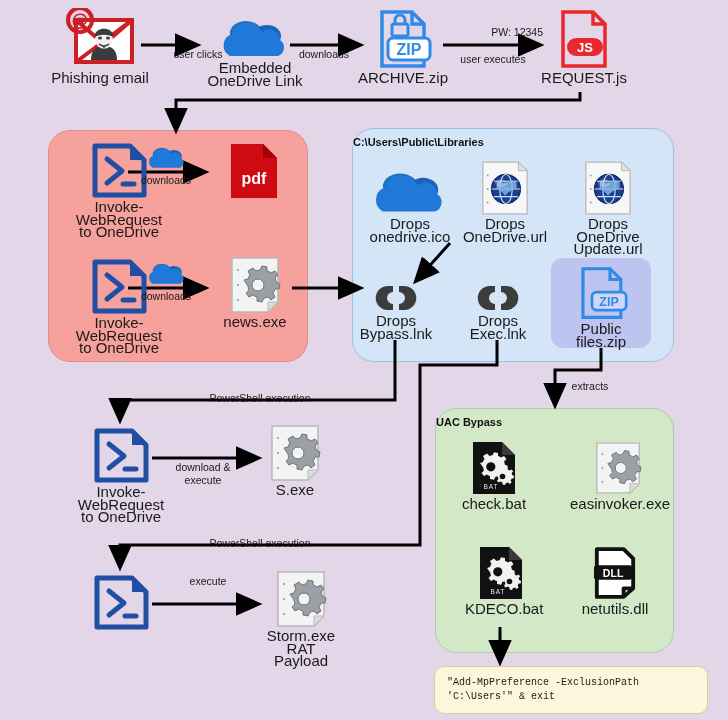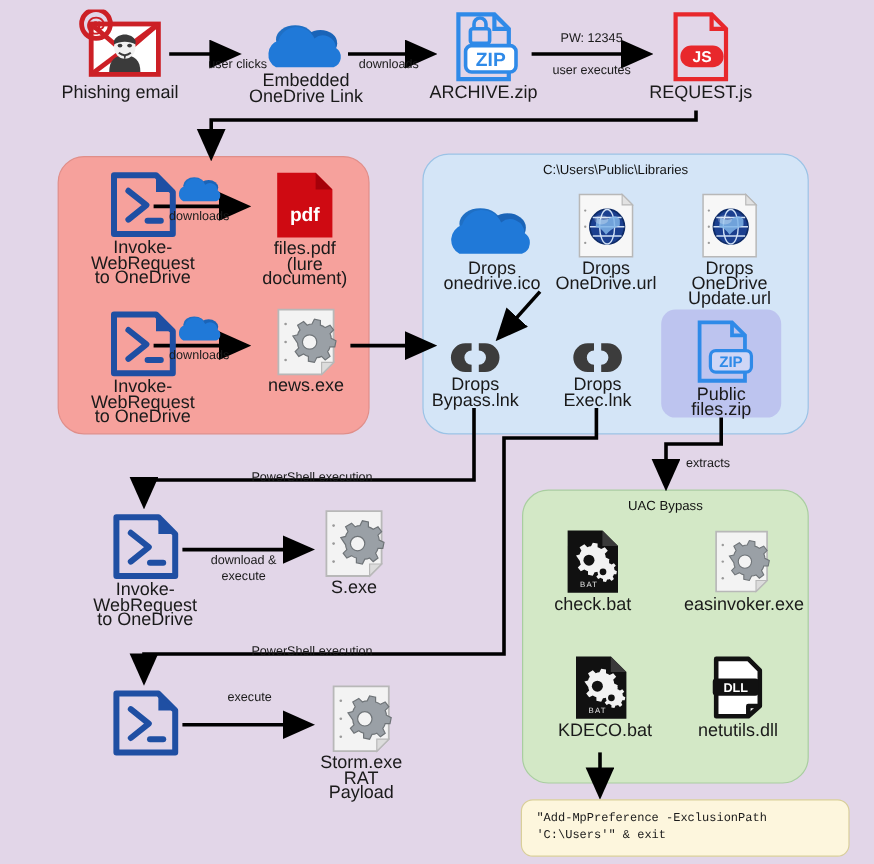--- a/index.html
+++ b/index.html
@@ -20,22 +20,22 @@
   .edgelbl{
     position:absolute;font-size:10.5px;color:#1a1a1a;
     line-height:12.5px;text-align:center;white-space:pre-line;
   }
   
   .group{position:absolute;border-radius:22px;}
   .grp-red{background:#f6a19c;border:1px solid #e08e89;}
   .grp-blue{background:#d4e5f7;border:1px solid #9bc3e6;}
   .grp-green{background:#d3e8c6;border:1px solid #a9ceA0;}
   .grp-title{
-    position:absolute;width:100%;text-align:center;
-    font-size:11px;font-weight:normal;color:#111;top:7px;left:0;
+    position:absolute;width:100%;
+    font-size:11px;font-weight:bold;color:#111;top:7px;left:0;
   }
   .cmdbox{
     position:absolute;background:#fdf6dd;border:1px solid #d9cf9a;
     border-radius:10px;padding:9px 12px;
     font-family:"Liberation Mono", monospace;font-size:10px;
     color:#1a1a1a;line-height:14px;white-space:pre-line;
   }
   .zipsub{position:absolute;background:#bdc4ef;border-radius:12px;}
   .ico{display:block;margin:0 auto;}
 </style>
@@ -133,21 +133,21 @@
       <path d="M10,4 L40,4 L52,16 L52,58 L10,58 Z" fill="none" stroke="#2f8ae8" stroke-width="3.5"></path>
       <path d="M40,4 L40,16 L52,16" fill="none" stroke="#2f8ae8" stroke-width="3.5"></path>
       <rect x="20" y="16" width="16" height="12" rx="2" fill="none" stroke="#2f8ae8" stroke-width="3"></rect>
       <path d="M23,16 v-4 a5,5 0 0 1 10,0 v4" fill="none" stroke="#2f8ae8" stroke-width="3"></path>
       <rect x="16" y="30" width="42" height="22" rx="5" fill="#fff" stroke="#2f8ae8" stroke-width="3"></rect>
       <text x="37" y="47" font-size="16" font-weight="bold" fill="#2f8ae8" text-anchor="middle" font-family="Liberation Sans, sans-serif">ZIP</text>
     </svg>
     <div class="cap">ARCHIVE.zip</div>
   </div>
 
-  <div class="edgelbl" style="left:443px;top:26px;width:100px;">PW: 12345</div>
+  <div class="edgelbl" style="left:443px;top:26px;width:100px;text-align:right;">PW: 12345</div>
   <div class="edgelbl" style="left:443px;top:53px;width:100px;">user executes</div>
 
   <div class="node" style="left:540px;top:8px;width:88px;">
     <svg class="ico" width="58" height="62" viewBox="0 0 58 62">
       <path d="M8,4 L38,4 L50,16 L50,58 L8,58 Z" fill="none" stroke="#e8282c" stroke-width="3.5"></path>
       <path d="M38,4 L38,16 L50,16" fill="none" stroke="#e8282c" stroke-width="3.5"></path>
       <rect x="12" y="30" width="36" height="18" rx="9" fill="#e8282c"></rect>
       <text x="30" y="44" font-size="13" font-weight="bold" fill="#fff" text-anchor="middle" font-family="Liberation Sans, sans-serif">JS</text>
     </svg>
     <div class="cap">REQUEST.js</div>
@@ -170,22 +170,20 @@
     <path d="M10,38 a12,12 0 0 1 2,-22 a16,16 0 0 1 30,-2 a11,11 0 0 1 18,8 a9,9 0 0 1 -2,16 Z" fill="#2079d8"></path>
   </svg>
   <div class="edgelbl" style="left:128px;top:174px;width:76px;">downloads</div>
 
   <div class="node" style="left:208px;top:142px;width:92px;">
     <svg class="ico" width="54" height="58" viewBox="0 0 54 58">
       <path d="M4,2 L36,2 L50,16 L50,56 L4,56 Z" fill="#cf0a12"></path>
       <path d="M36,2 L36,16 L50,16 Z" fill="#a50009"></path>
       <text x="27" y="42" font-size="16" font-weight="bold" fill="#fff" text-anchor="middle" font-family="Liberation Sans, sans-serif">pdf</text>
     </svg>
-    <div class="cap">files.pdf
-(lure document)</div>
   </div>
 
   <div class="node" style="left:58px;top:259px;width:122px;">
     <svg class="ico" width="58" height="56" viewBox="0 0 58 56">
       <path d="M5,3 L40,3 L54,17 L54,52 L5,52 Z" fill="none" stroke="#1f4fa3" stroke-width="5" stroke-linejoin="round"></path>
       <path d="M40,3 L40,17 L54,17 Z" fill="#1f4fa3"></path>
       <path d="M17,16 L32,28 L17,40" fill="none" stroke="#1f4fa3" stroke-width="5" stroke-linecap="round" stroke-linejoin="round"></path>
       <path d="M33,41 L44,41" fill="none" stroke="#1f4fa3" stroke-width="5" stroke-linecap="round"></path>
     </svg>
     <div class="cap">Invoke-WebRequest

